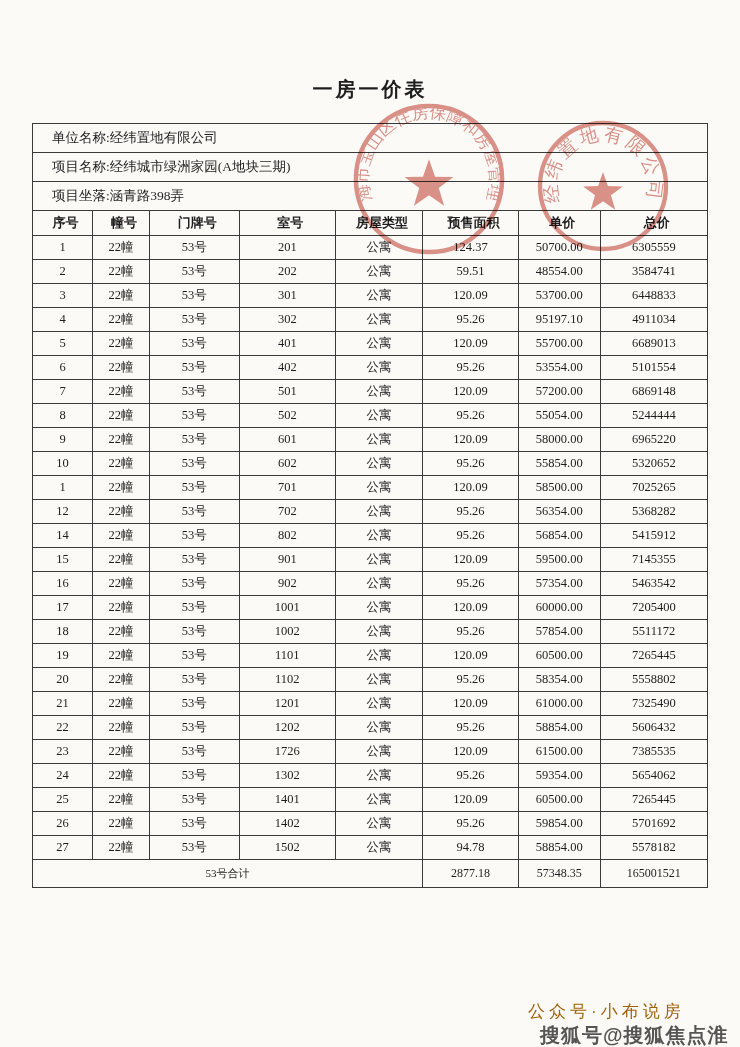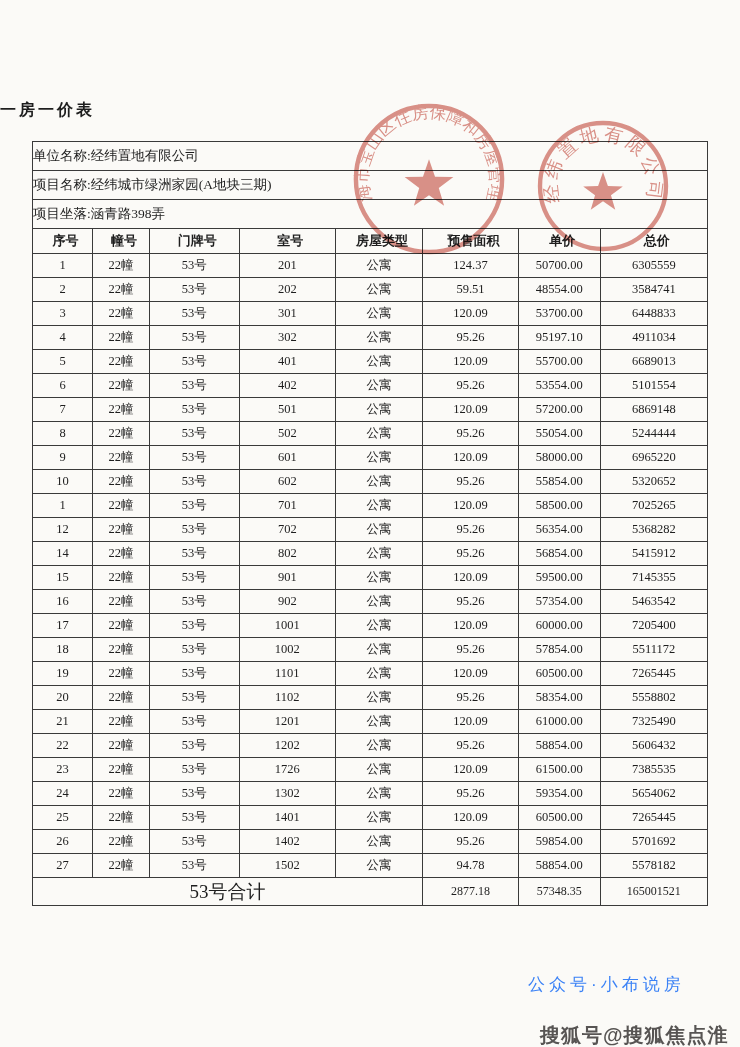--- a/index.html
+++ b/index.html
@@ -3,46 +3,46 @@
 <meta charset="utf-8">
 <style>
   * { margin:0; padding:0; box-sizing:border-box; }
   html,body { background:#e8e6e2; }
   body { font-family:"Liberation Serif","DejaVu Serif",serif; }
   .page {
     position:relative; width:740px; height:1047px; margin:0 auto;
     background:#fbfaf7; overflow:hidden; color:#1e1e1e;
   }
   .title {
-    text-align:left; font-size:16px; font-weight:bold;
-    padding-top:100px; letter-spacing:3px;
+    text-align:center; font-size:20px; font-weight:bold;
+    padding-top:76px; letter-spacing:3px;
   }
   .doc { margin:20px 32px 0 32px; }
   .info-row {
     border:1px solid #3a3a3a; border-bottom:none;
-    height:29px; line-height:28px; padding-left:0; font-size:13.5px;
+    height:29px; line-height:28px; padding-left:19px; font-size:13.5px;
   }
   table { width:100%; border-collapse:collapse; table-layout:fixed; }
   th, td {
     border:1px solid #3a3a3a; text-align:center;
     font-size:12.5px; height:24px; padding:0 2px;
     overflow:hidden; white-space:nowrap;
   }
   thead th { font-weight:bold; height:25px; font-size:13px;padding-left:8px; }
   tfoot td { height:28px; font-size:12px; }
-  .summary-label { font-size:19px; }
+  .summary-label { font-size:11px; }
 
   .stamp { position:absolute; opacity:0.55; pointer-events:none; mix-blend-mode:multiply; }
   .stamp svg { display:block; width:100%; height:100%; }
   .stamp1 { left:350px; top:100px; width:158px; height:158px; }
   .stamp2 { left:533px; top:116px; width:140px; height:140px; }
 
   .watermark1 {
-    position:absolute; left:528px; top:973px;
-    font-size:17px; color:#3b82f6; letter-spacing:4px;
+    position:absolute; left:528px; top:1000px;
+    font-size:17px; color:#a16207; letter-spacing:4px;
     font-family:"Liberation Sans","DejaVu Sans",sans-serif;
   }
   .watermark2 {
     position:absolute; left:540px; top:1022px;
     font-size:20px; color:rgba(50,48,46,0.82); font-weight:bold; letter-spacing:1px;
     font-family:"Liberation Sans","DejaVu Sans",sans-serif;
   }
 </style>
 </head>
 <body>

